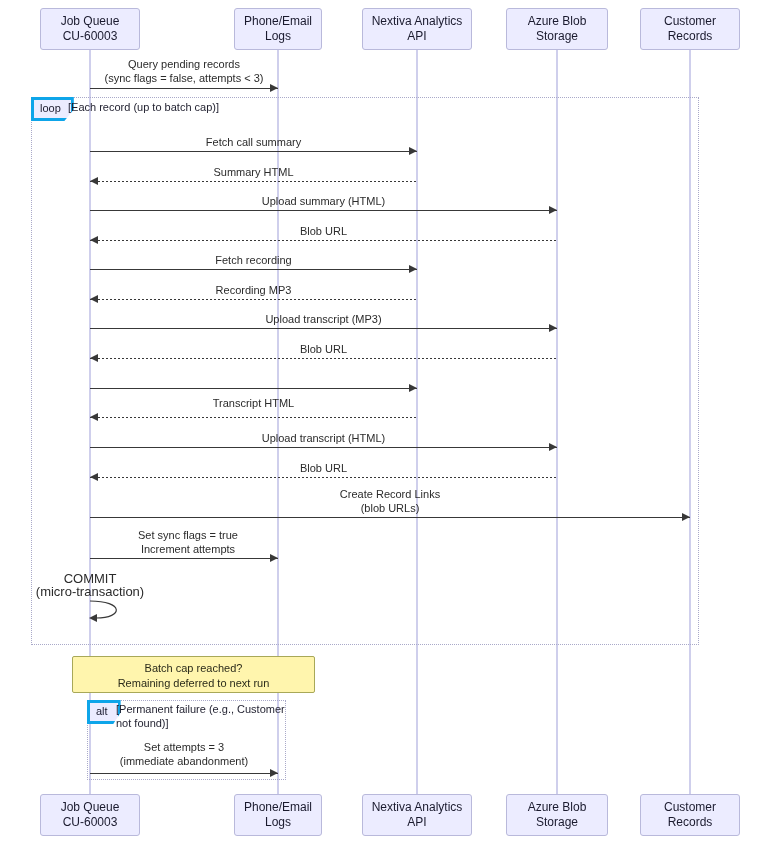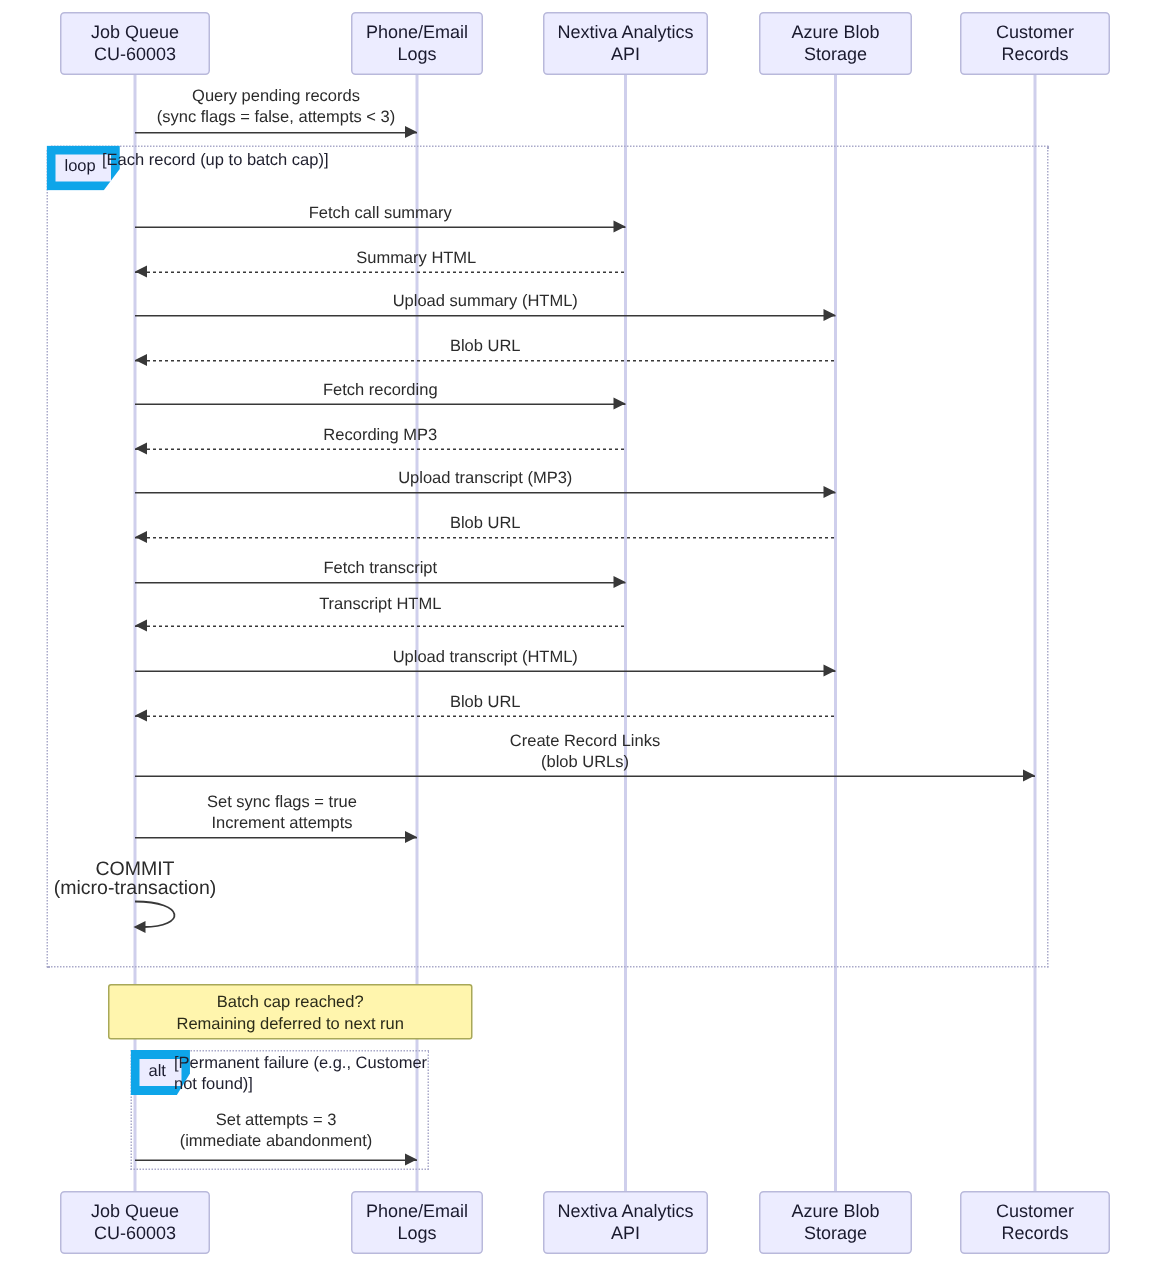--- a/index.html
+++ b/index.html
@@ -23,21 +23,21 @@
   .arrow.head-right::after{
     content:"";position:absolute;right:0;top:-4px;width:0;height:0;
     border-left:8px solid #383838;border-top:4px solid transparent;border-bottom:4px solid transparent;
   }
   .arrow.head-left::before{
     content:"";position:absolute;left:0;top:-4px;width:0;height:0;
     border-right:8px solid #383838;border-top:4px solid transparent;border-bottom:4px solid transparent;
   }
   .fragment{position:absolute;border:1px dotted #a9a9c9;box-sizing:border-box;}
   .fragment-label{
-    position:absolute;background:#ECECFF;border:6px solid #0ea5e9;
+    position:absolute;background:#ECECFF;border:3px solid #0ea5e9;
     font-size:11px;line-height:13px;color:#1a1a2e;padding:2px 10px 3px 6px;
     clip-path:polygon(0 0,100% 0,100% 52%,78% 100%,0 100%);
   }
   .fragment-condition{
     position:absolute;font-size:11px;line-height:14px;color:#1f1f2e;
     white-space:pre-line;
   }
   .note{
     position:absolute;background:#FFF5AD;border:1px solid #a8a858;border-radius:2px;
     font-size:11px;line-height:15px;color:#2b2b1a;text-align:center;
@@ -70,42 +70,41 @@
 (sync flags = false, attempts &lt; 3)</div>
   <div class="arrow head-right" style="left:90px;top:88px;width:188px;"></div>
 
   <div class="fragment" style="left:31px;top:97px;width:668px;height:548px;"></div>
   <div class="fragment-label" style="left:31px;top:97px;">loop</div>
   <div class="fragment-condition" style="left:68px;top:100px;width:631px;">[Each record (up to batch cap)]</div>
 
   <div class="msg-label" style="left:90px;top:135px;width:327px;">Fetch call summary</div>
   <div class="arrow head-right" style="left:90px;top:151px;width:327px;"></div>
 
-  <div class="msg-label" style="left:90px;top:165px;width:327px;padding-left:24px;">Summary HTML</div>
+  <div class="msg-label" style="left:90px;top:165px;width:327px;">Summary HTML</div>
   <div class="arrow dashed head-left" style="left:90px;top:181px;width:327px;"></div>
 
   <div class="msg-label" style="left:90px;top:194px;width:467px;text-align:center;">Upload summary (HTML)</div>
   <div class="arrow head-right" style="left:90px;top:210px;width:467px;"></div>
 
   <div class="msg-label" style="left:90px;top:224px;width:467px;">Blob URL</div>
   <div class="arrow dashed head-left" style="left:90px;top:240px;width:467px;"></div>
 
   <div class="msg-label" style="left:90px;top:253px;width:327px;">Fetch recording</div>
   <div class="arrow head-right" style="left:90px;top:269px;width:327px;"></div>
 
   <div class="msg-label" style="left:90px;top:283px;width:327px;">Recording MP3</div>
   <div class="arrow dashed head-left" style="left:90px;top:299px;width:327px;"></div>
 
   <div class="msg-label" style="left:90px;top:312px;width:467px;">Upload transcript (MP3)</div>
   <div class="arrow head-right" style="left:90px;top:328px;width:467px;"></div>
 
   <div class="msg-label" style="left:90px;top:342px;width:467px;">Blob URL</div>
   <div class="arrow dashed head-left" style="left:90px;top:358px;width:467px;"></div>
 
-  <div class="msg-label" style="left:90px;top:372px;width:327px;">Fetch transcript</div>
   <div class="arrow head-right" style="left:90px;top:388px;width:327px;"></div>
 
   <div class="msg-label" style="left:90px;top:396px;width:327px;">Transcript HTML</div>
   <div class="arrow dashed head-left" style="left:90px;top:417px;width:327px;"></div>
 
   <div class="msg-label" style="left:90px;top:431px;width:467px;">Upload transcript (HTML)</div>
   <div class="arrow head-right" style="left:90px;top:447px;width:467px;"></div>
 
   <div class="msg-label" style="left:90px;top:461px;width:467px;">Blob URL</div>
   <div class="arrow dashed head-left" style="left:90px;top:477px;width:467px;"></div>

